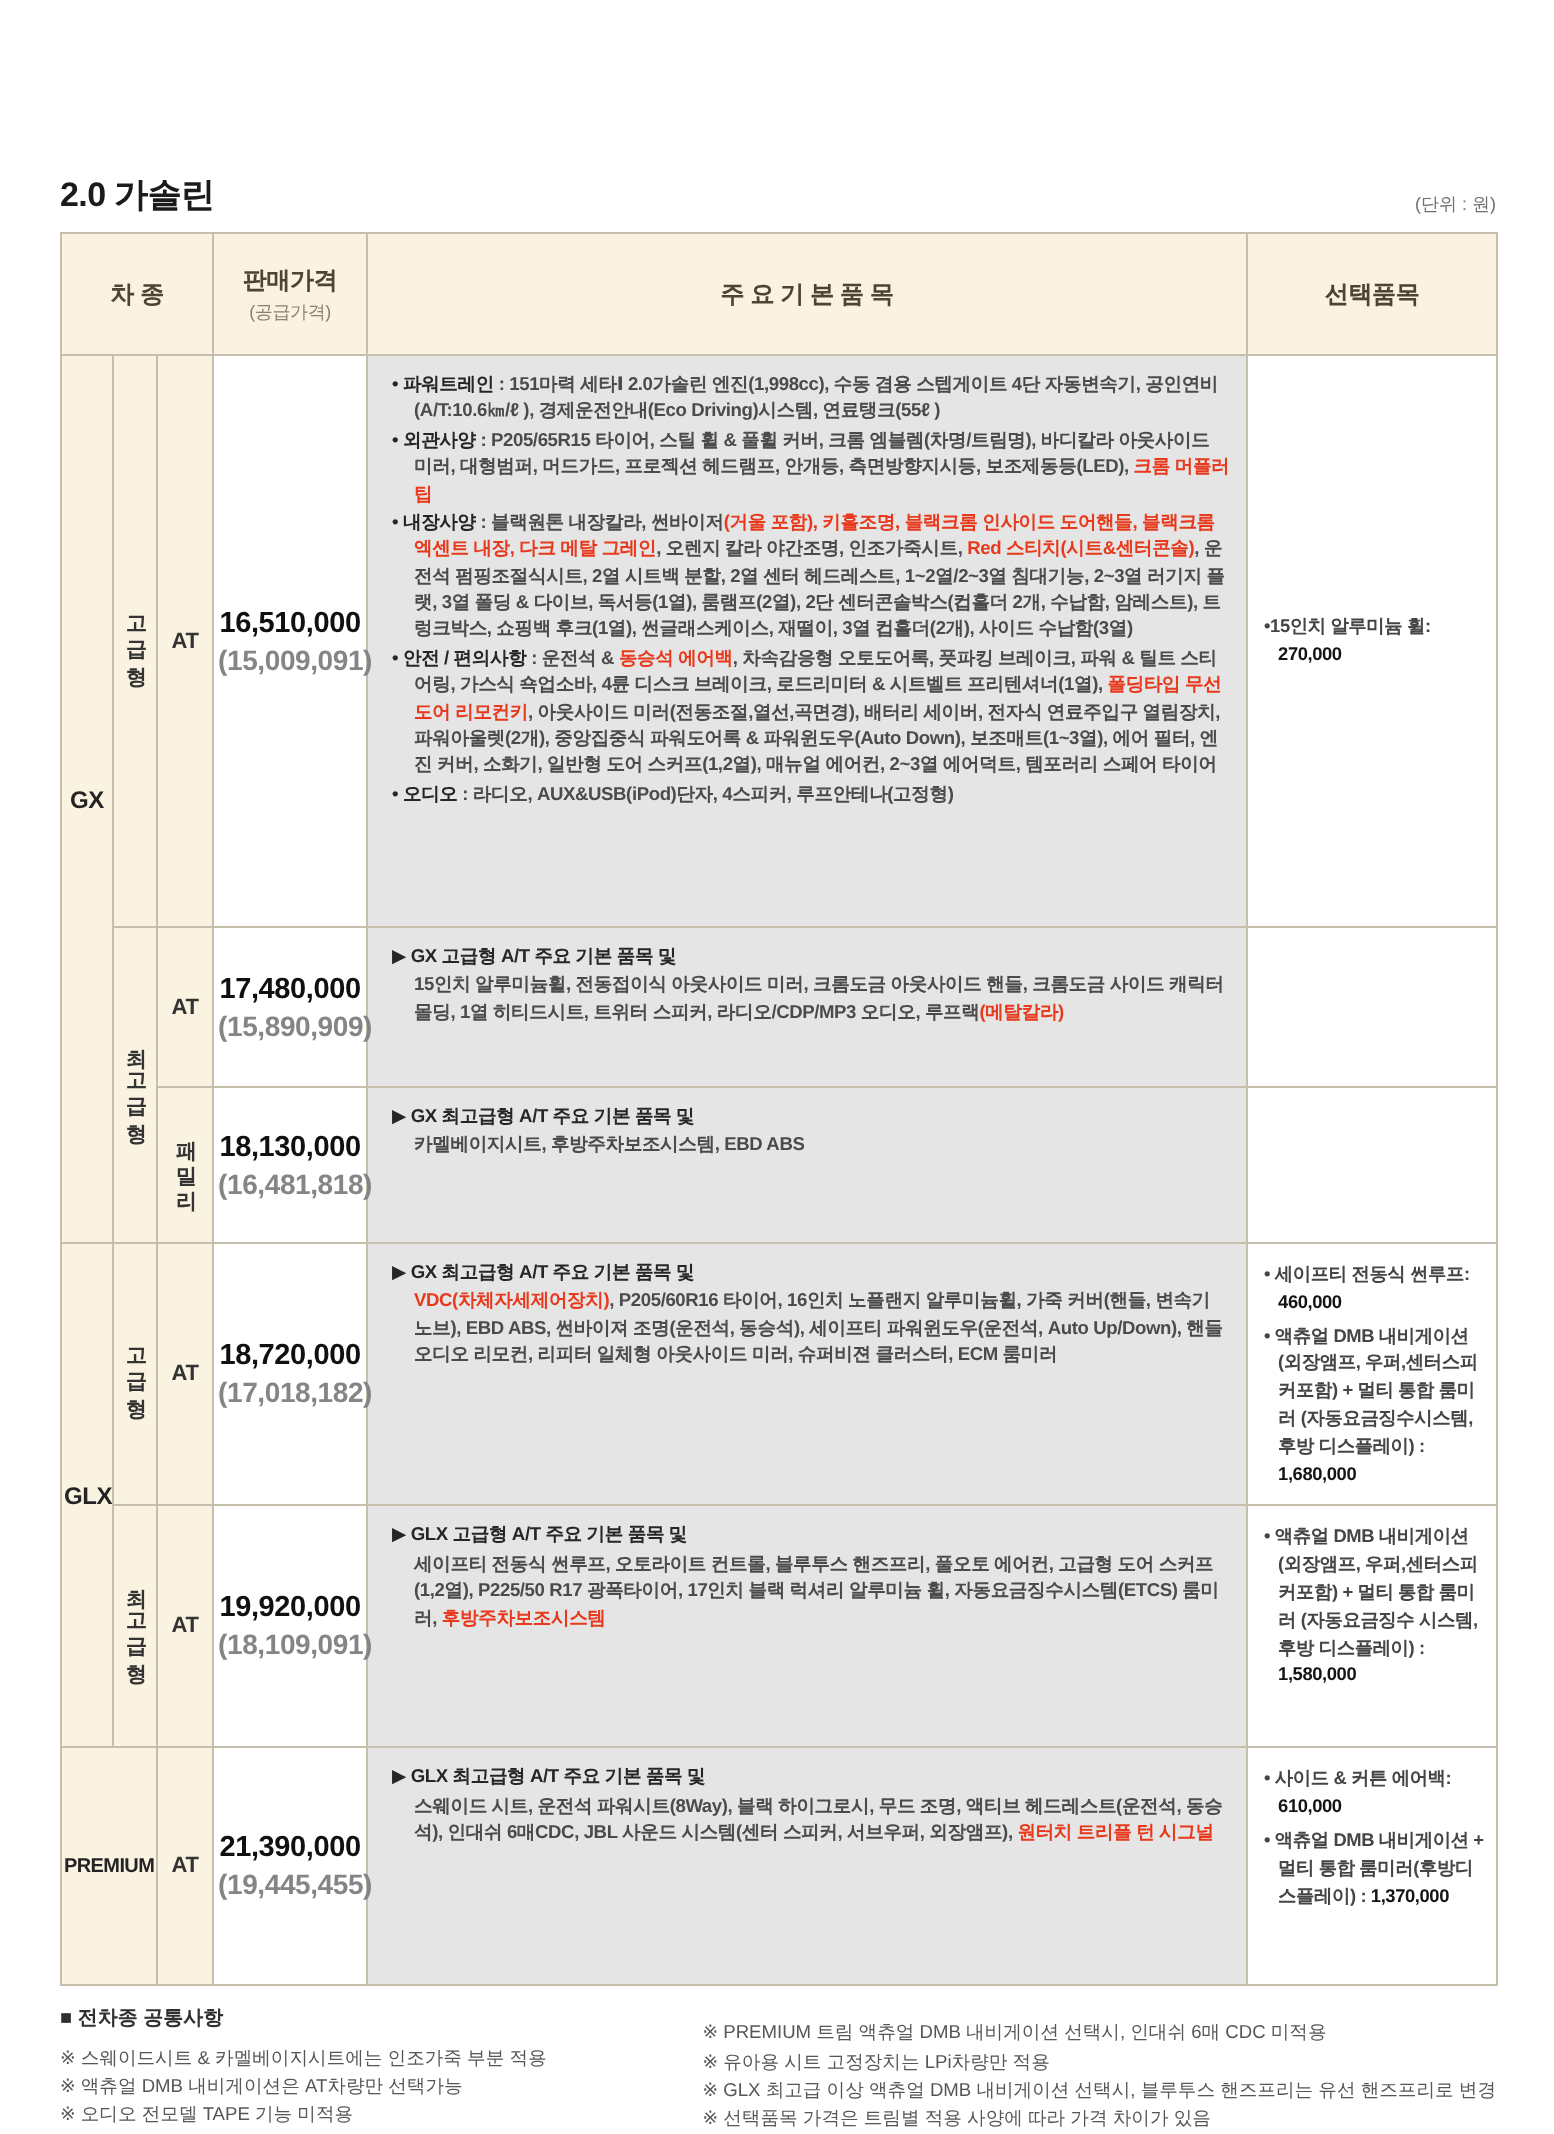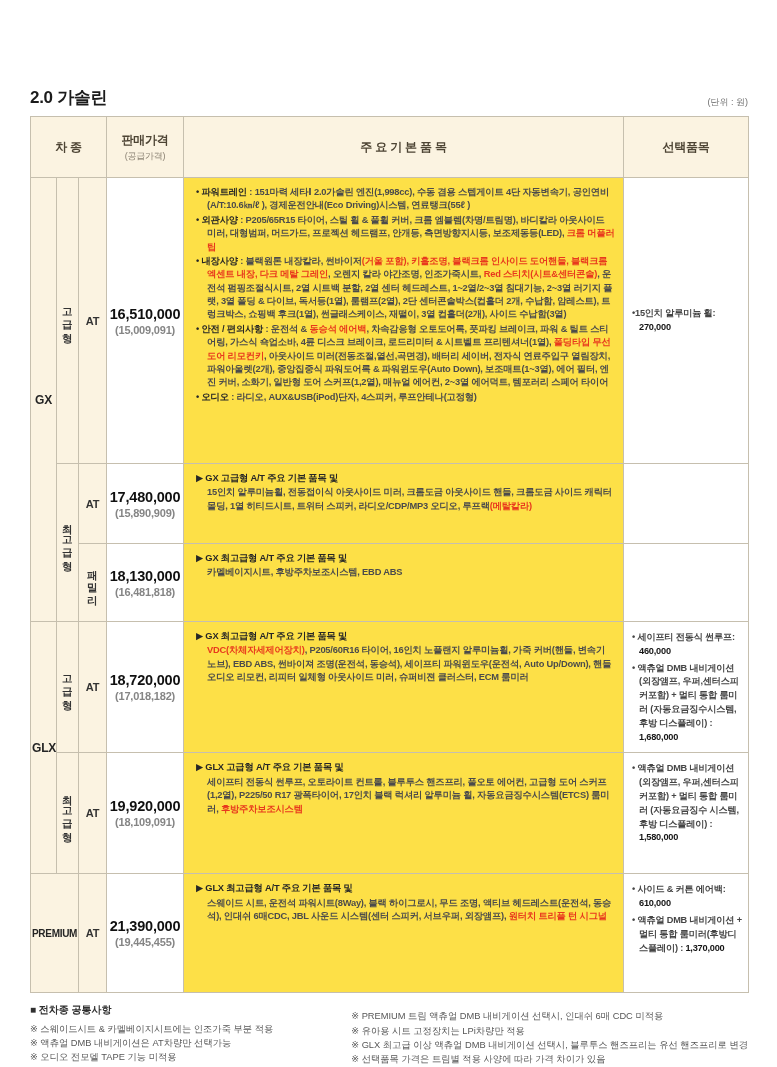--- a/index.html
+++ b/index.html
@@ -22,22 +22,22 @@
   }
   thead .sub{font-size:9px;color:#8a8172;font-weight:normal;margin-top:1px;}
   td.cream{background:#fbf3e1;text-align:center;vertical-align:middle;}
   td.model{font-weight:bold;font-size:12px;color:#242424;}
   td.model.sm{font-size:10px;letter-spacing:-0.3px;}
   td.trans{font-size:11px;font-weight:bold;color:#333;}
   .vtext{writing-mode:vertical-rl;text-orientation:upright;font-size:10.5px;font-weight:bold;
          color:#333;letter-spacing:2px;display:inline-block;line-height:1;}
   td.price-cell{background:#fff;vertical-align:middle;text-align:center;padding:0 2px;}
   .price{font-size:14.5px;font-weight:bold;color:#101010;letter-spacing:-0.2px;}
-  .supply{font-size:11px;color:#858585;margin-top:2px;}
-  td.feat-cell{background:#fde047;vertical-align:top;padding:8px 8px 5px 12px;}
+  .supply{font-size:14px;color:#858585;margin-top:2px;}
+  td.feat-cell{background:#e5e5e5;vertical-align:top;padding:8px 8px 5px 12px;}
   .fline{font-size:9.3px;line-height:1.44;color:#4b4b4b;padding-left:11px;text-indent:-11px;margin-bottom:1px;}
   .fline.body{padding-left:11px;text-indent:0;}
   .fline .b{font-weight:bold;color:#262626;}
   .rd{color:#e8391d;}
   td.opt-cell{background:#fff;vertical-align:top;padding:9px 5px 5px 8px;font-size:9.2px;line-height:1.5;color:#454545;}
   td.opt-cell.mid{vertical-align:middle;}
   .oline{padding-left:7px;text-indent:-7px;margin-bottom:3px;}
   .oline .b{font-weight:bold;color:#141414;}
   
   .notes{display:flex;margin-top:9px;font-size:9.3px;color:#565656;line-height:1.52;gap:16px;}

